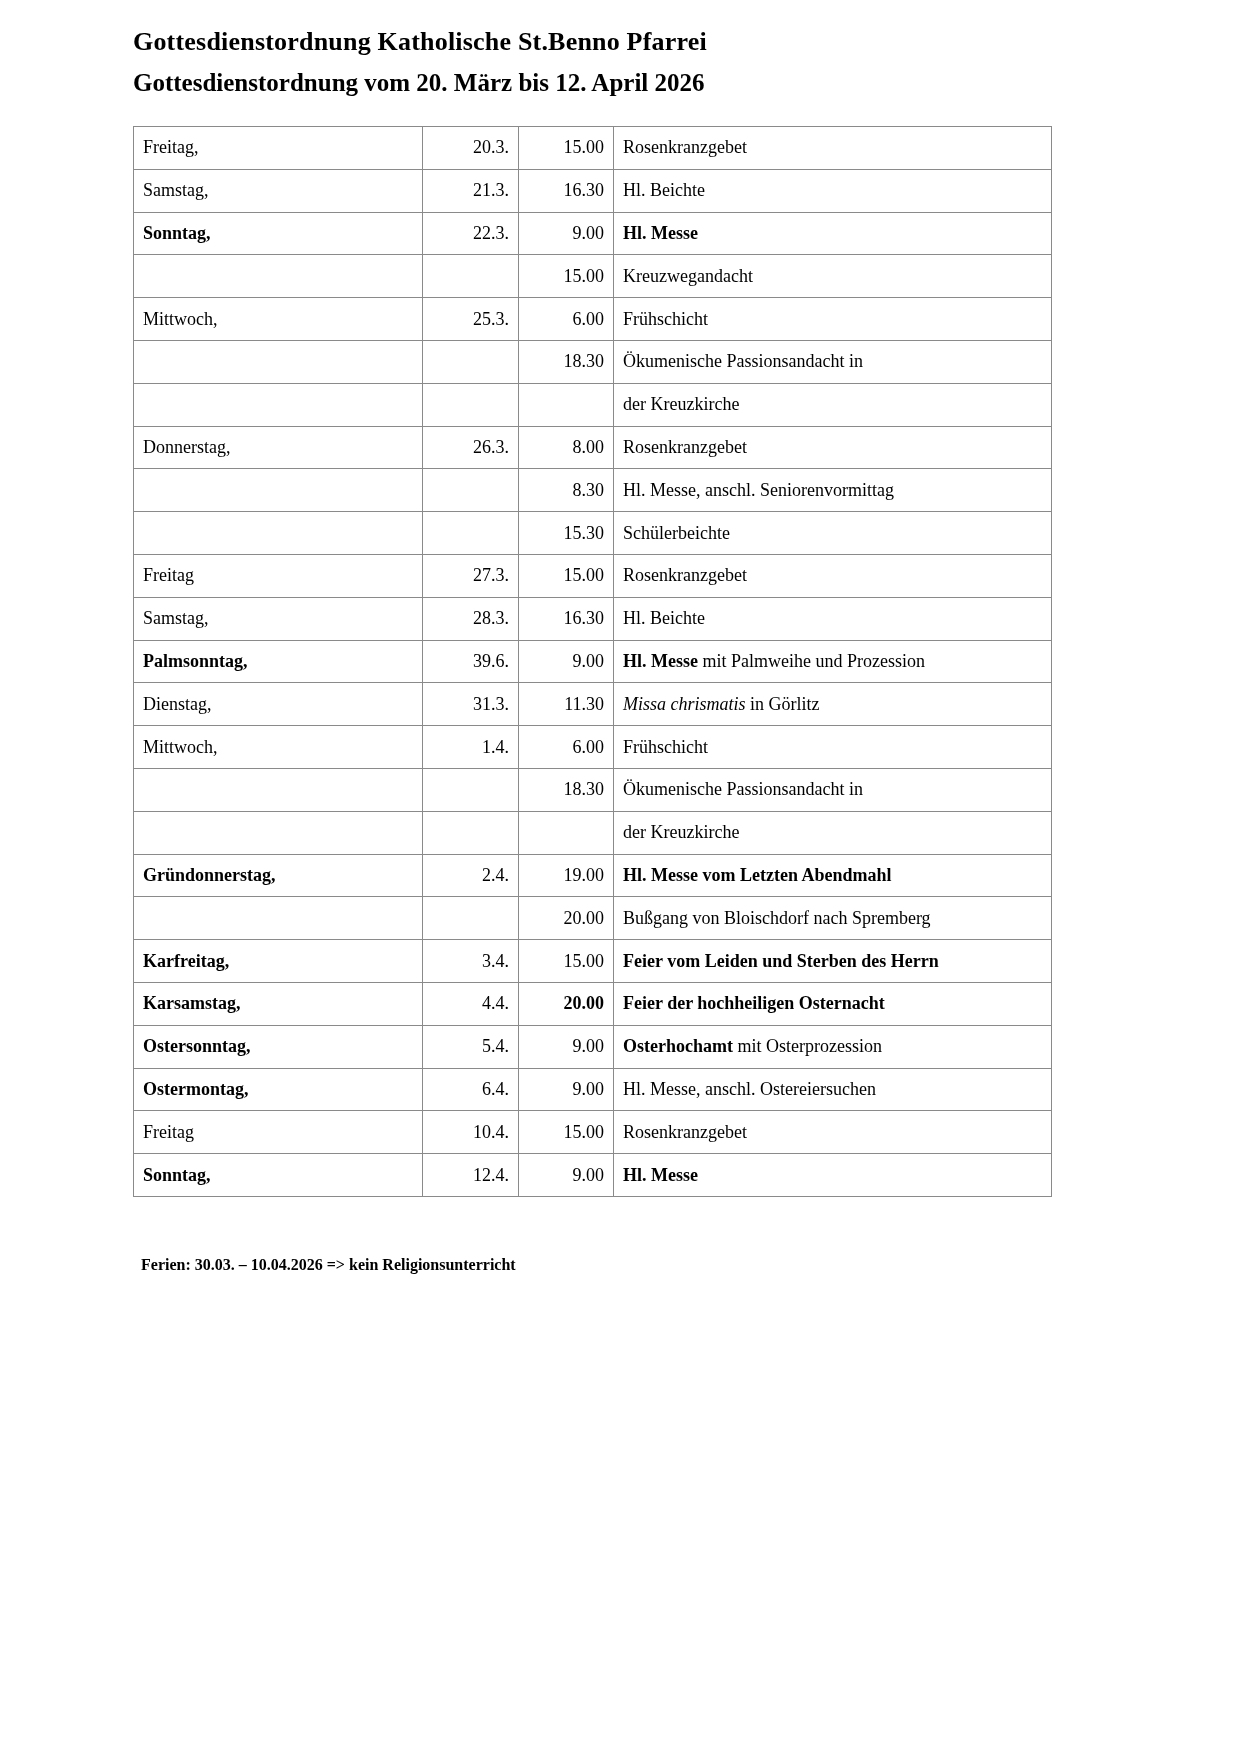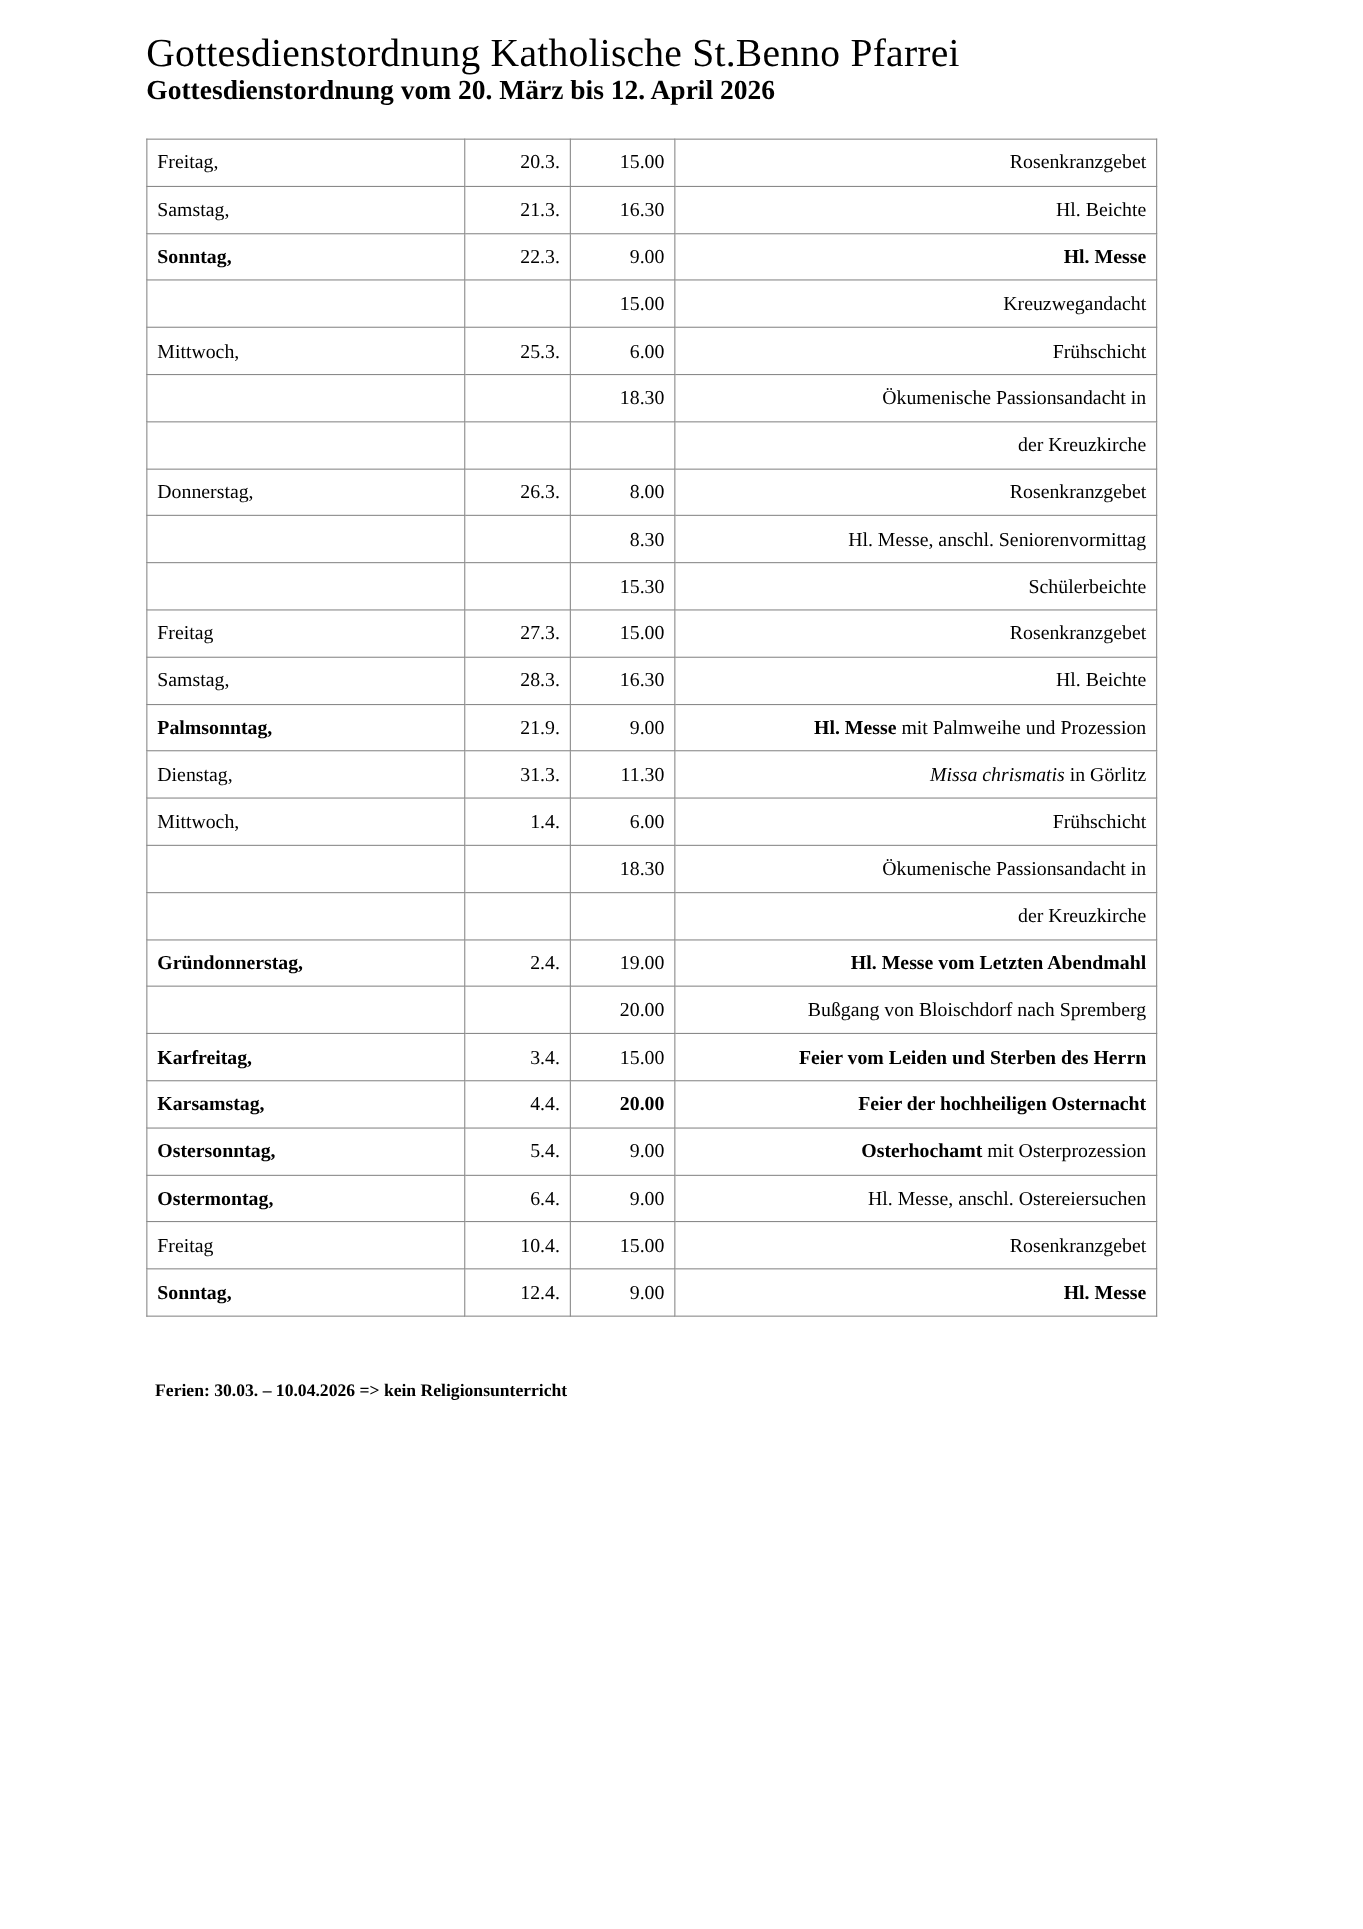--- a/index.html
+++ b/index.html
@@ -13,22 +13,22 @@
     height: 1754px;
     background: #ffffff;
     color: #000000;
     font-family: "Liberation Serif", serif;
     overflow: hidden;
   }
   .title {
     position: absolute;
     left: 133px;
     top: 27px;
-    font-size: 36px;
-    font-weight: normal;
+    font-size: 26px;
+    font-weight: bold;
     letter-spacing: 0.2px;
   }
   .subtitle {
     position: absolute;
     left: 133px;
     top: 69px;
     font-size: 25px;
     font-weight: bold;
   }
   table.schedule {
@@ -44,21 +44,21 @@
     border: 1px solid #8a8a8a;
     height: 41.8px;
     padding: 0 9px;
     vertical-align: middle;
     white-space: nowrap;
     overflow: hidden;
   }
   td.col-day  { width: 270px; text-align: left; }
   td.col-date { width: 77px;  text-align: right; }
   td.col-time { width: 76px;  text-align: right; }
-  td.col-desc { width: 419px; text-align: right; padding-left: 11px; }
+  td.col-desc { width: 419px; text-align: left; padding-left: 11px; }
   .bold   { font-weight: bold; }
   .italic { font-style: italic; }
   .footer-note {
     position: absolute;
     left: 141px;
     top: 1256px;
     font-size: 16px;
     font-weight: bold;
   }
 </style>
@@ -138,21 +138,21 @@
           <td class="col-desc"><span>Rosenkranzgebet</span></td>
         </tr>
         <tr>
           <td class="col-day">Samstag,</td>
           <td class="col-date">28.3.</td>
           <td class="col-time">16.30</td>
           <td class="col-desc"><span>Hl. Beichte</span></td>
         </tr>
         <tr>
           <td class="col-day bold">Palmsonntag,</td>
-          <td class="col-date">21.9.</td>
+          <td class="col-date">39.6.</td>
           <td class="col-time">9.00</td>
           <td class="col-desc"><span class="bold">Hl. Messe</span><span> mit Palmweihe und Prozession</span></td>
         </tr>
         <tr>
           <td class="col-day">Dienstag,</td>
           <td class="col-date">31.3.</td>
           <td class="col-time">11.30</td>
           <td class="col-desc"><span class="italic">Missa chrismatis</span><span> in Görlitz</span></td>
         </tr>
         <tr>

